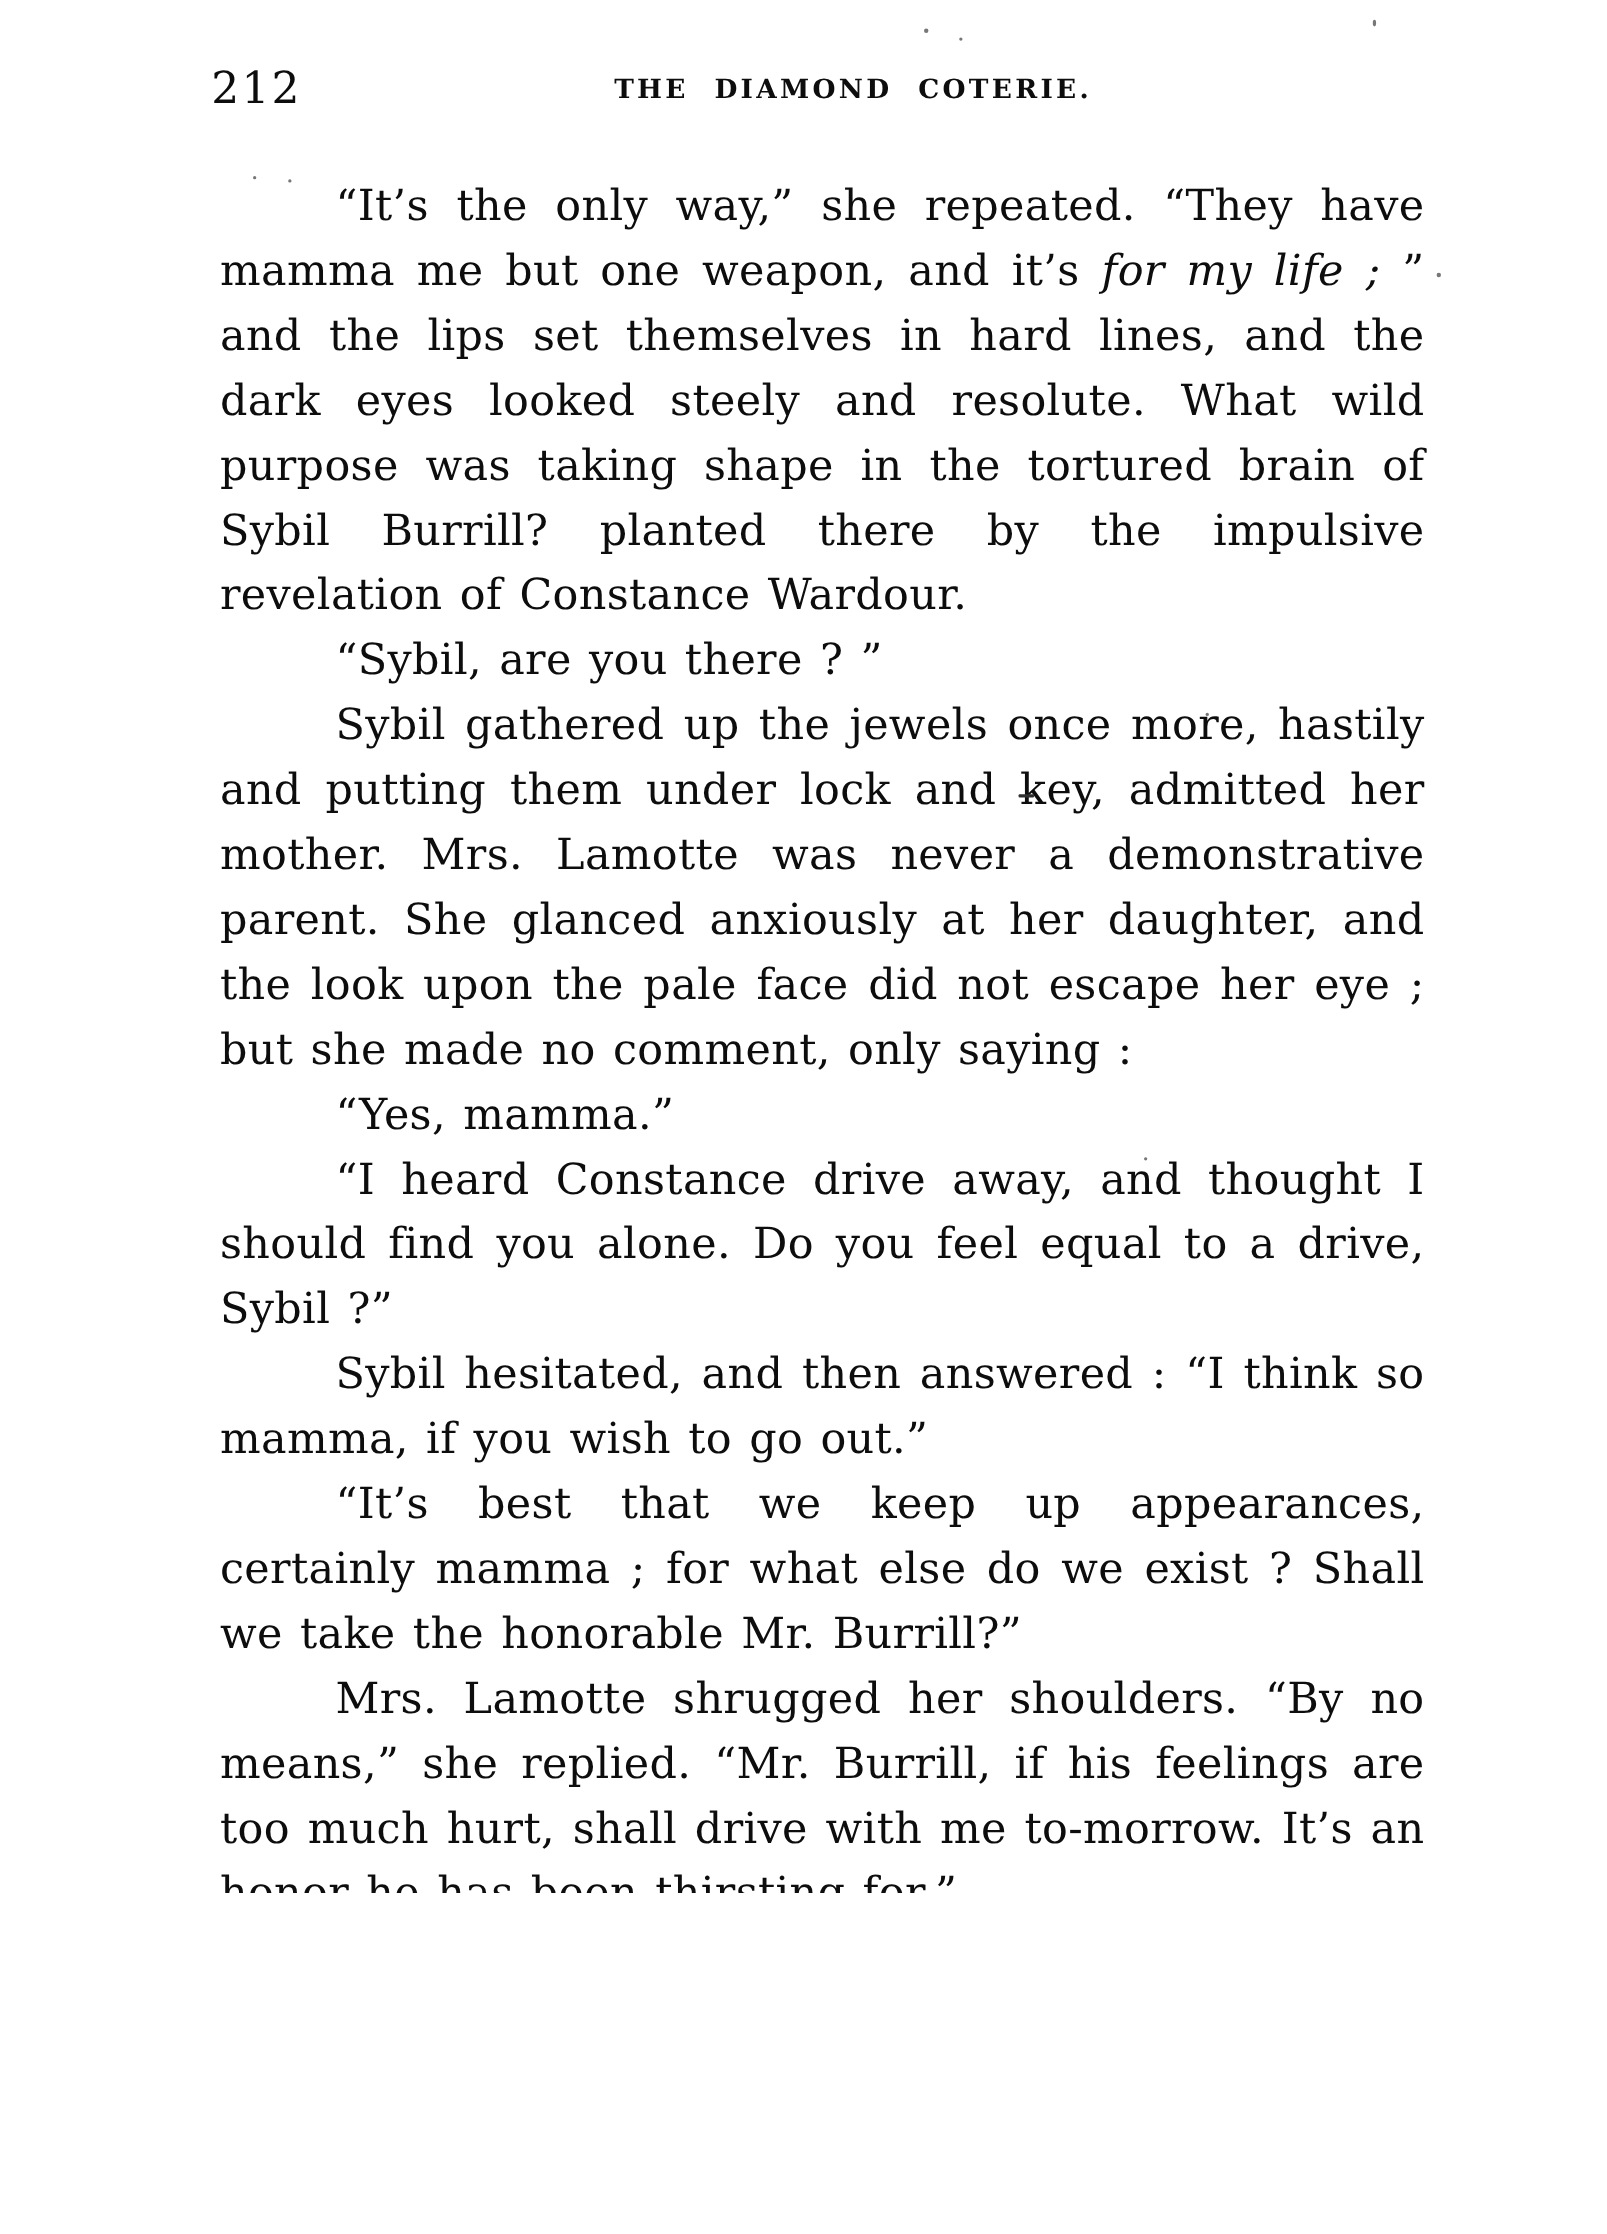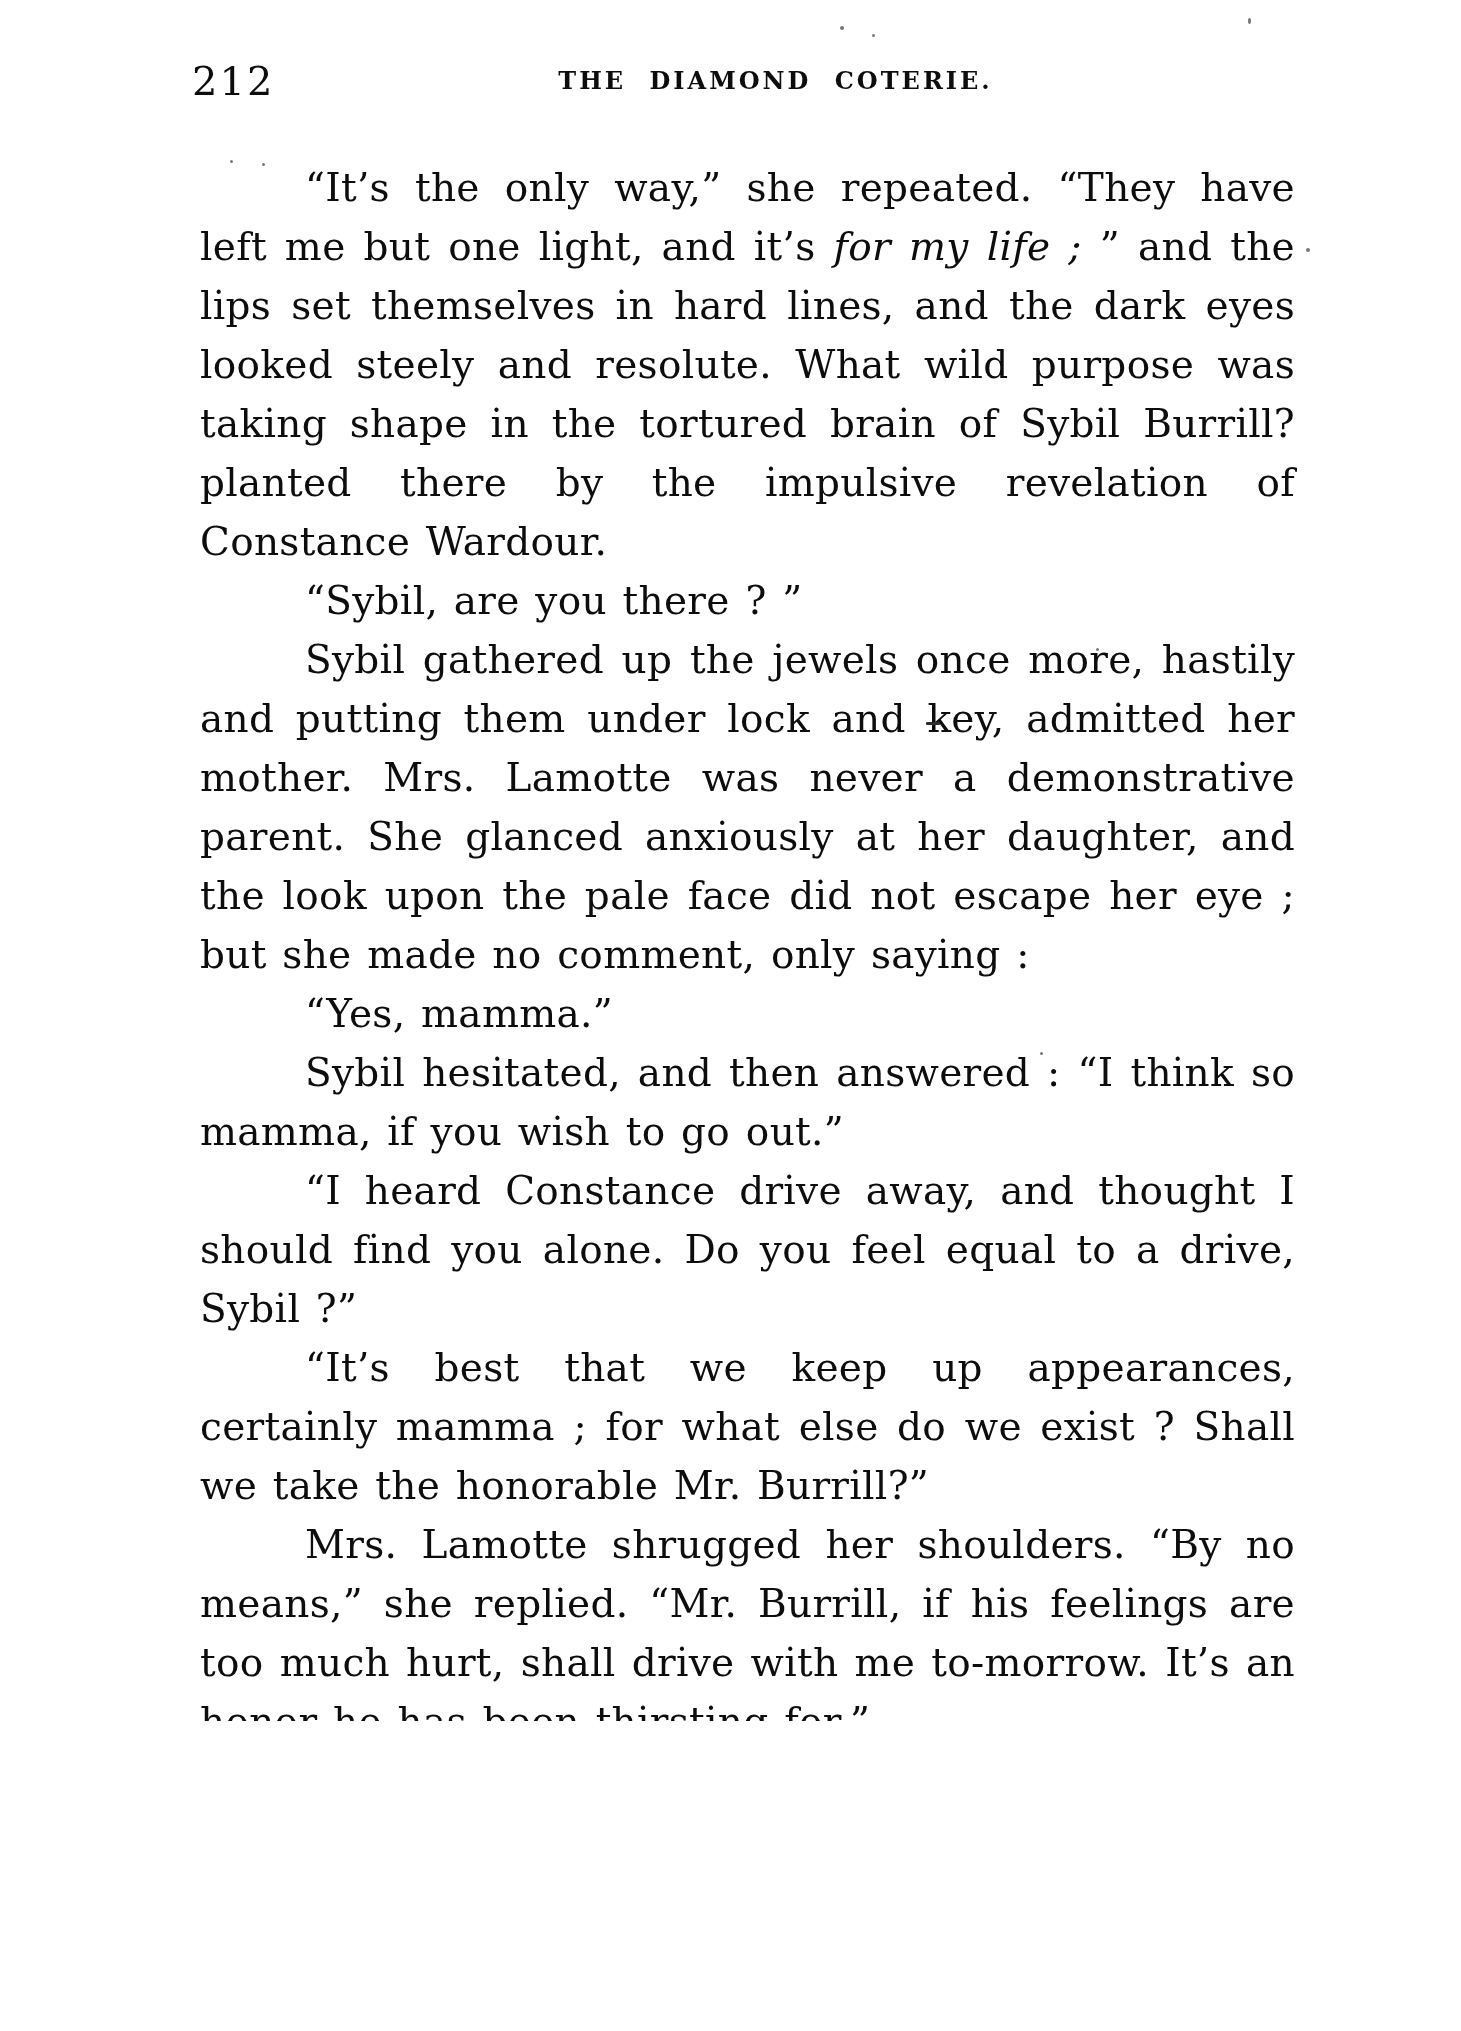--- a/index.html
+++ b/index.html
@@ -69,26 +69,26 @@
 <body>
 
 <div class="page">
 
   <div class="header">
     <div class="pageno">212</div>
     <div class="running-title">THE DIAMOND COTERIE.</div>
   </div>
 
   <div class="bodytext">
-    <p><span>“It’s the only way,” she repeated.  “They have left me but one light, and it’s </span><span class="it">for my life ; </span><span>” and the lips set themselves in hard lines, and the dark eyes looked steely and resolute.  What wild purpose was taking shape in the tortured brain of Sybil Burrill? planted there by the impulsive revelation of Constance Wardour.</span></p>
+    <p><span>“It’s the only way,” she repeated.  “They have mamma me but one weapon, and it’s </span><span class="it">for my life ; </span><span>” and the lips set themselves in hard lines, and the dark eyes looked steely and resolute.  What wild purpose was taking shape in the tortured brain of Sybil Burrill? planted there by the impulsive revelation of Constance Wardour.</span></p>
     <p><span>“Sybil, are you there ? ”</span></p>
     <p><span>Sybil gathered up the jewels once more, hastily and putting them under lock and key, admitted her mother.  Mrs. Lamotte was never a demonstrative parent.  She glanced anxiously at her daughter, and the look upon the pale face did not escape her eye ; but she made no comment, only saying :</span></p>
     <p><span>“Yes, mamma.”</span></p>
+    <p><span>“I heard Constance drive away, and thought I should find you alone.  Do you feel equal to a drive, Sybil ?”</span></p>
     <p><span>Sybil hesitated, and then answered :  “I think so mamma, if you wish to go out.”</span></p>
-    <p><span>“I heard Constance drive away, and thought I should find you alone.  Do you feel equal to a drive, Sybil ?”</span></p>
     <p><span>“It’s best that we keep up appearances, certainly mamma ; for what else do we exist ?  Shall we take the honorable Mr. Burrill?”</span></p>
     <p><span>Mrs. Lamotte shrugged her shoulders.  “By no means,” she replied.  “Mr. Burrill, if his feelings are too much hurt, shall drive with me to-morrow.  It’s an honor he has been thirsting for.”</span></p>
   </div>
 
   <div class="speck" style="left:840px;top:26px;width:4px;height:4px;"></div>
   <div class="speck" style="left:872px;top:34px;width:3px;height:3px;"></div>
   <div class="speck" style="left:1248px;top:18px;width:3px;height:6px;"></div>
   <div class="speck" style="left:230px;top:160px;width:3px;height:3px;"></div>
   <div class="speck" style="left:262px;top:163px;width:3px;height:3px;"></div>
   <div class="dashmark" style="left:926px;top:722px;width:14px;"></div>

